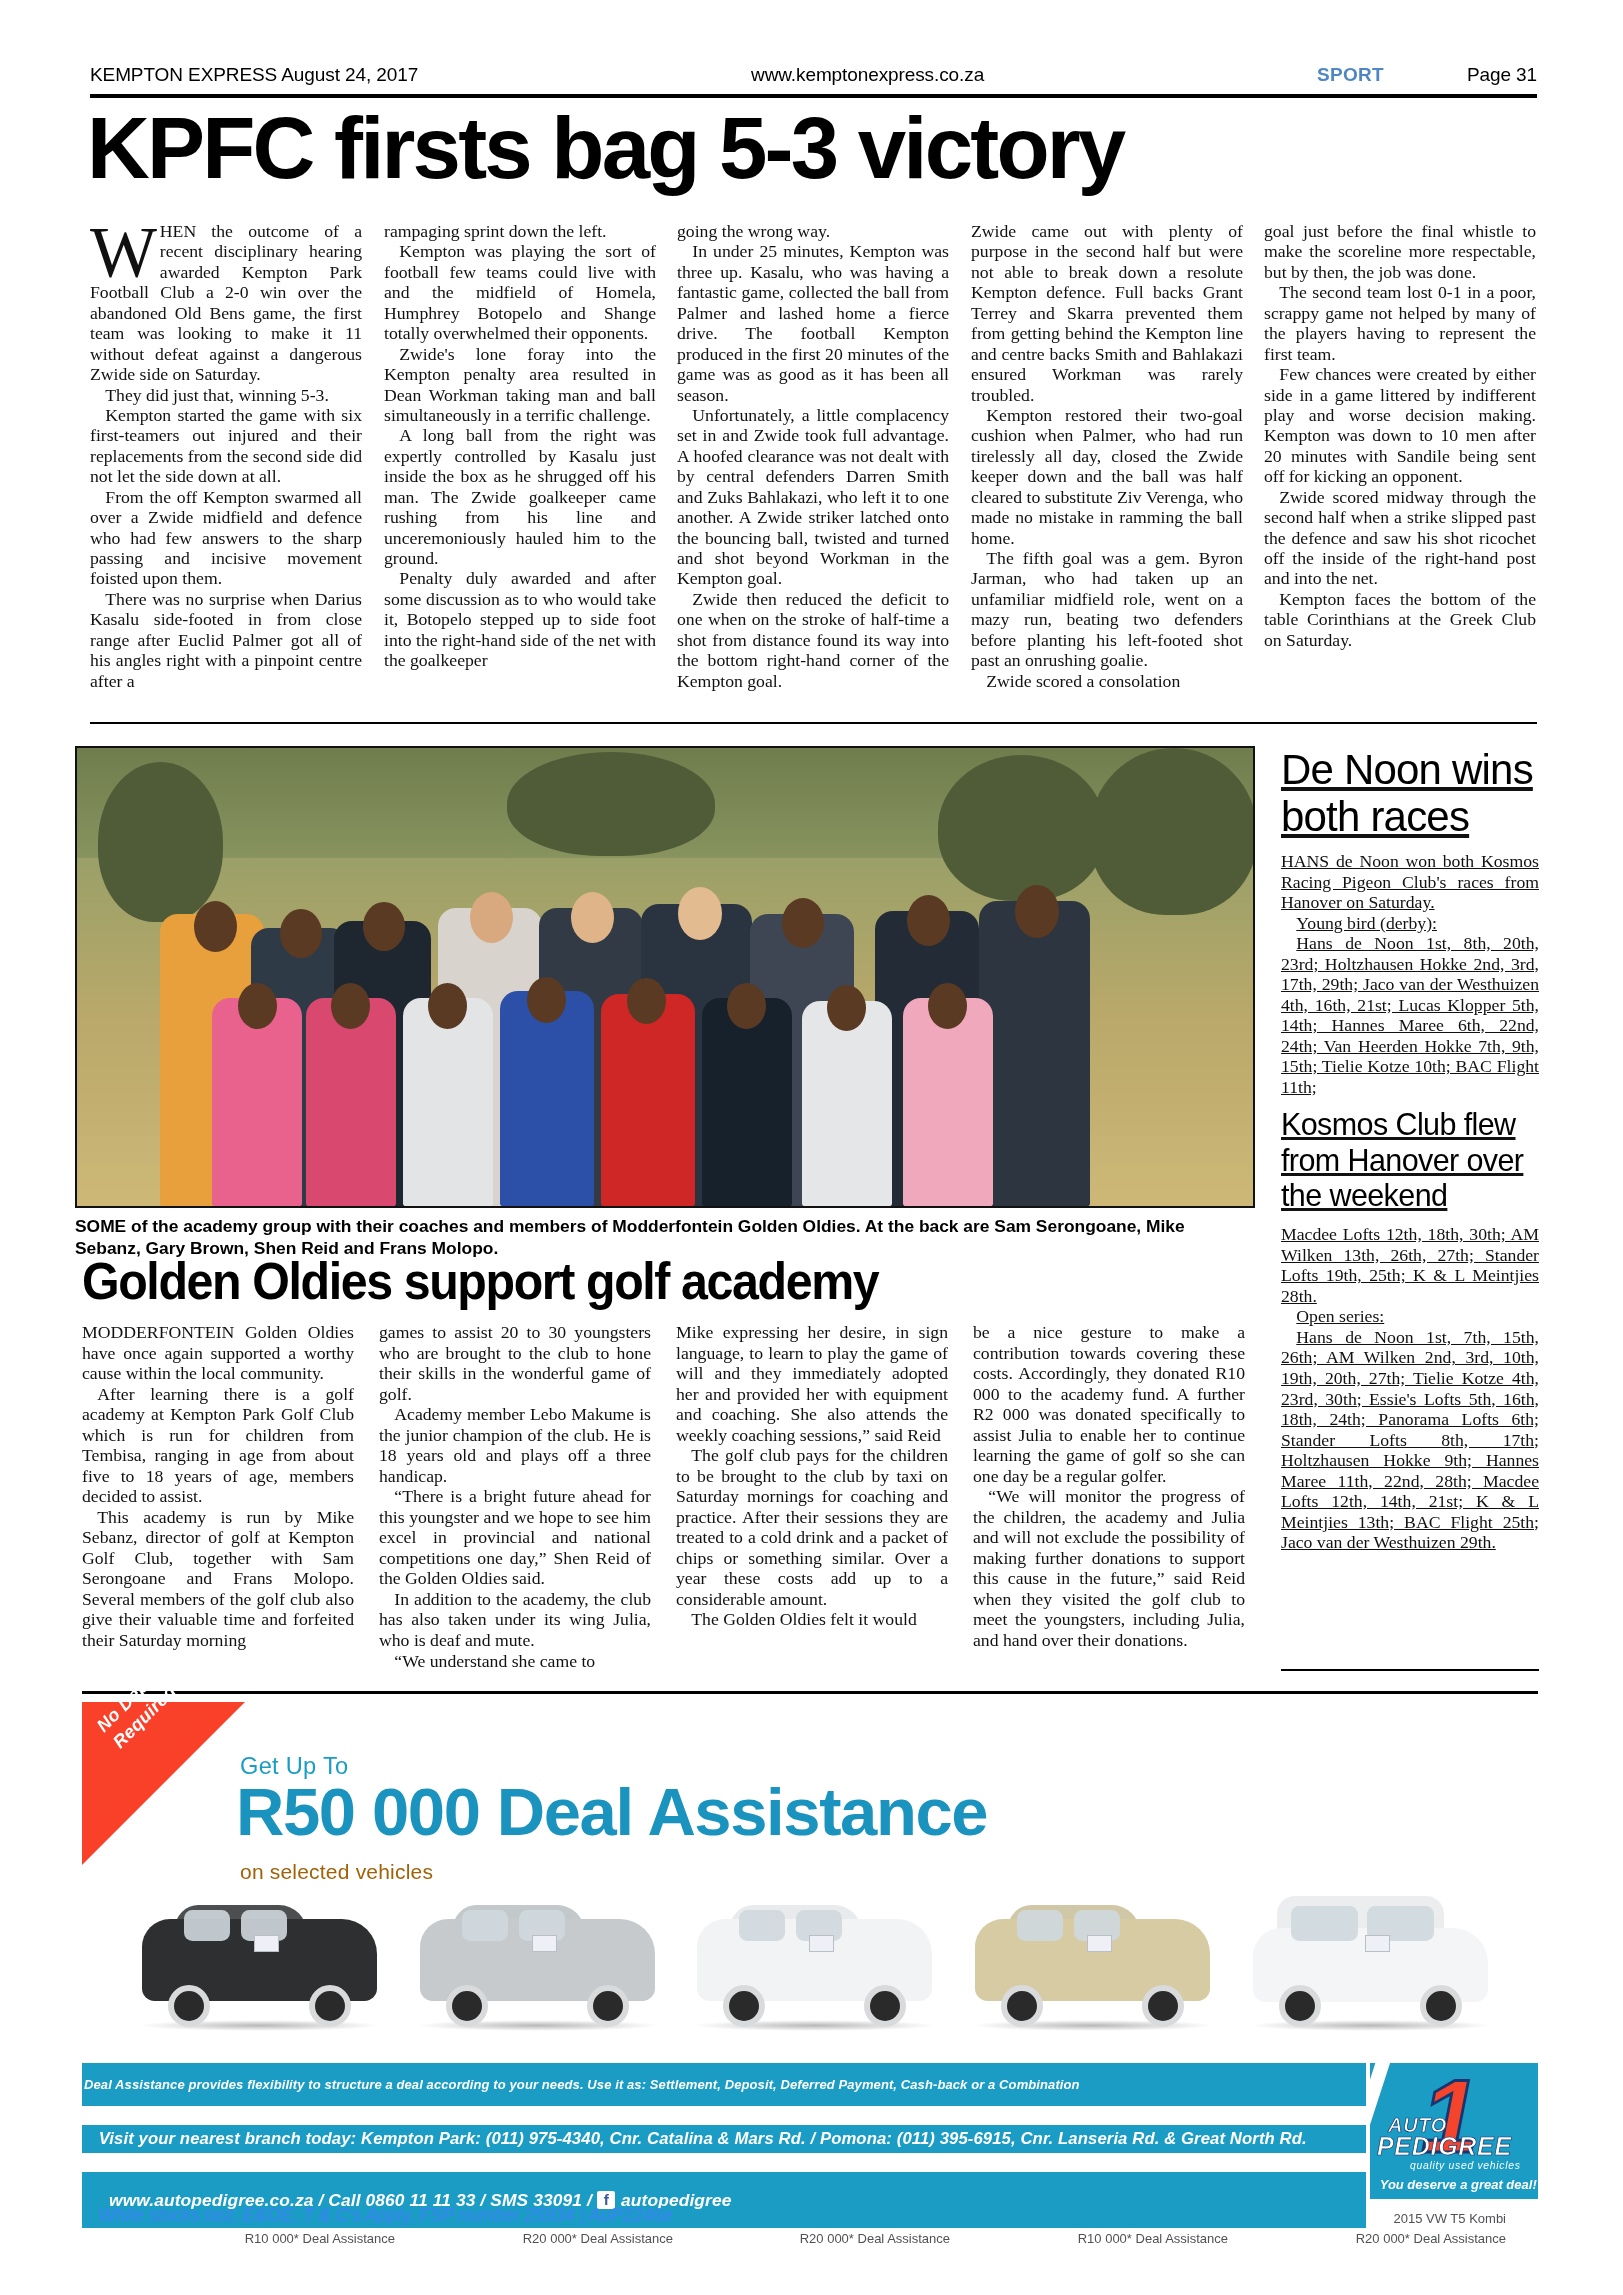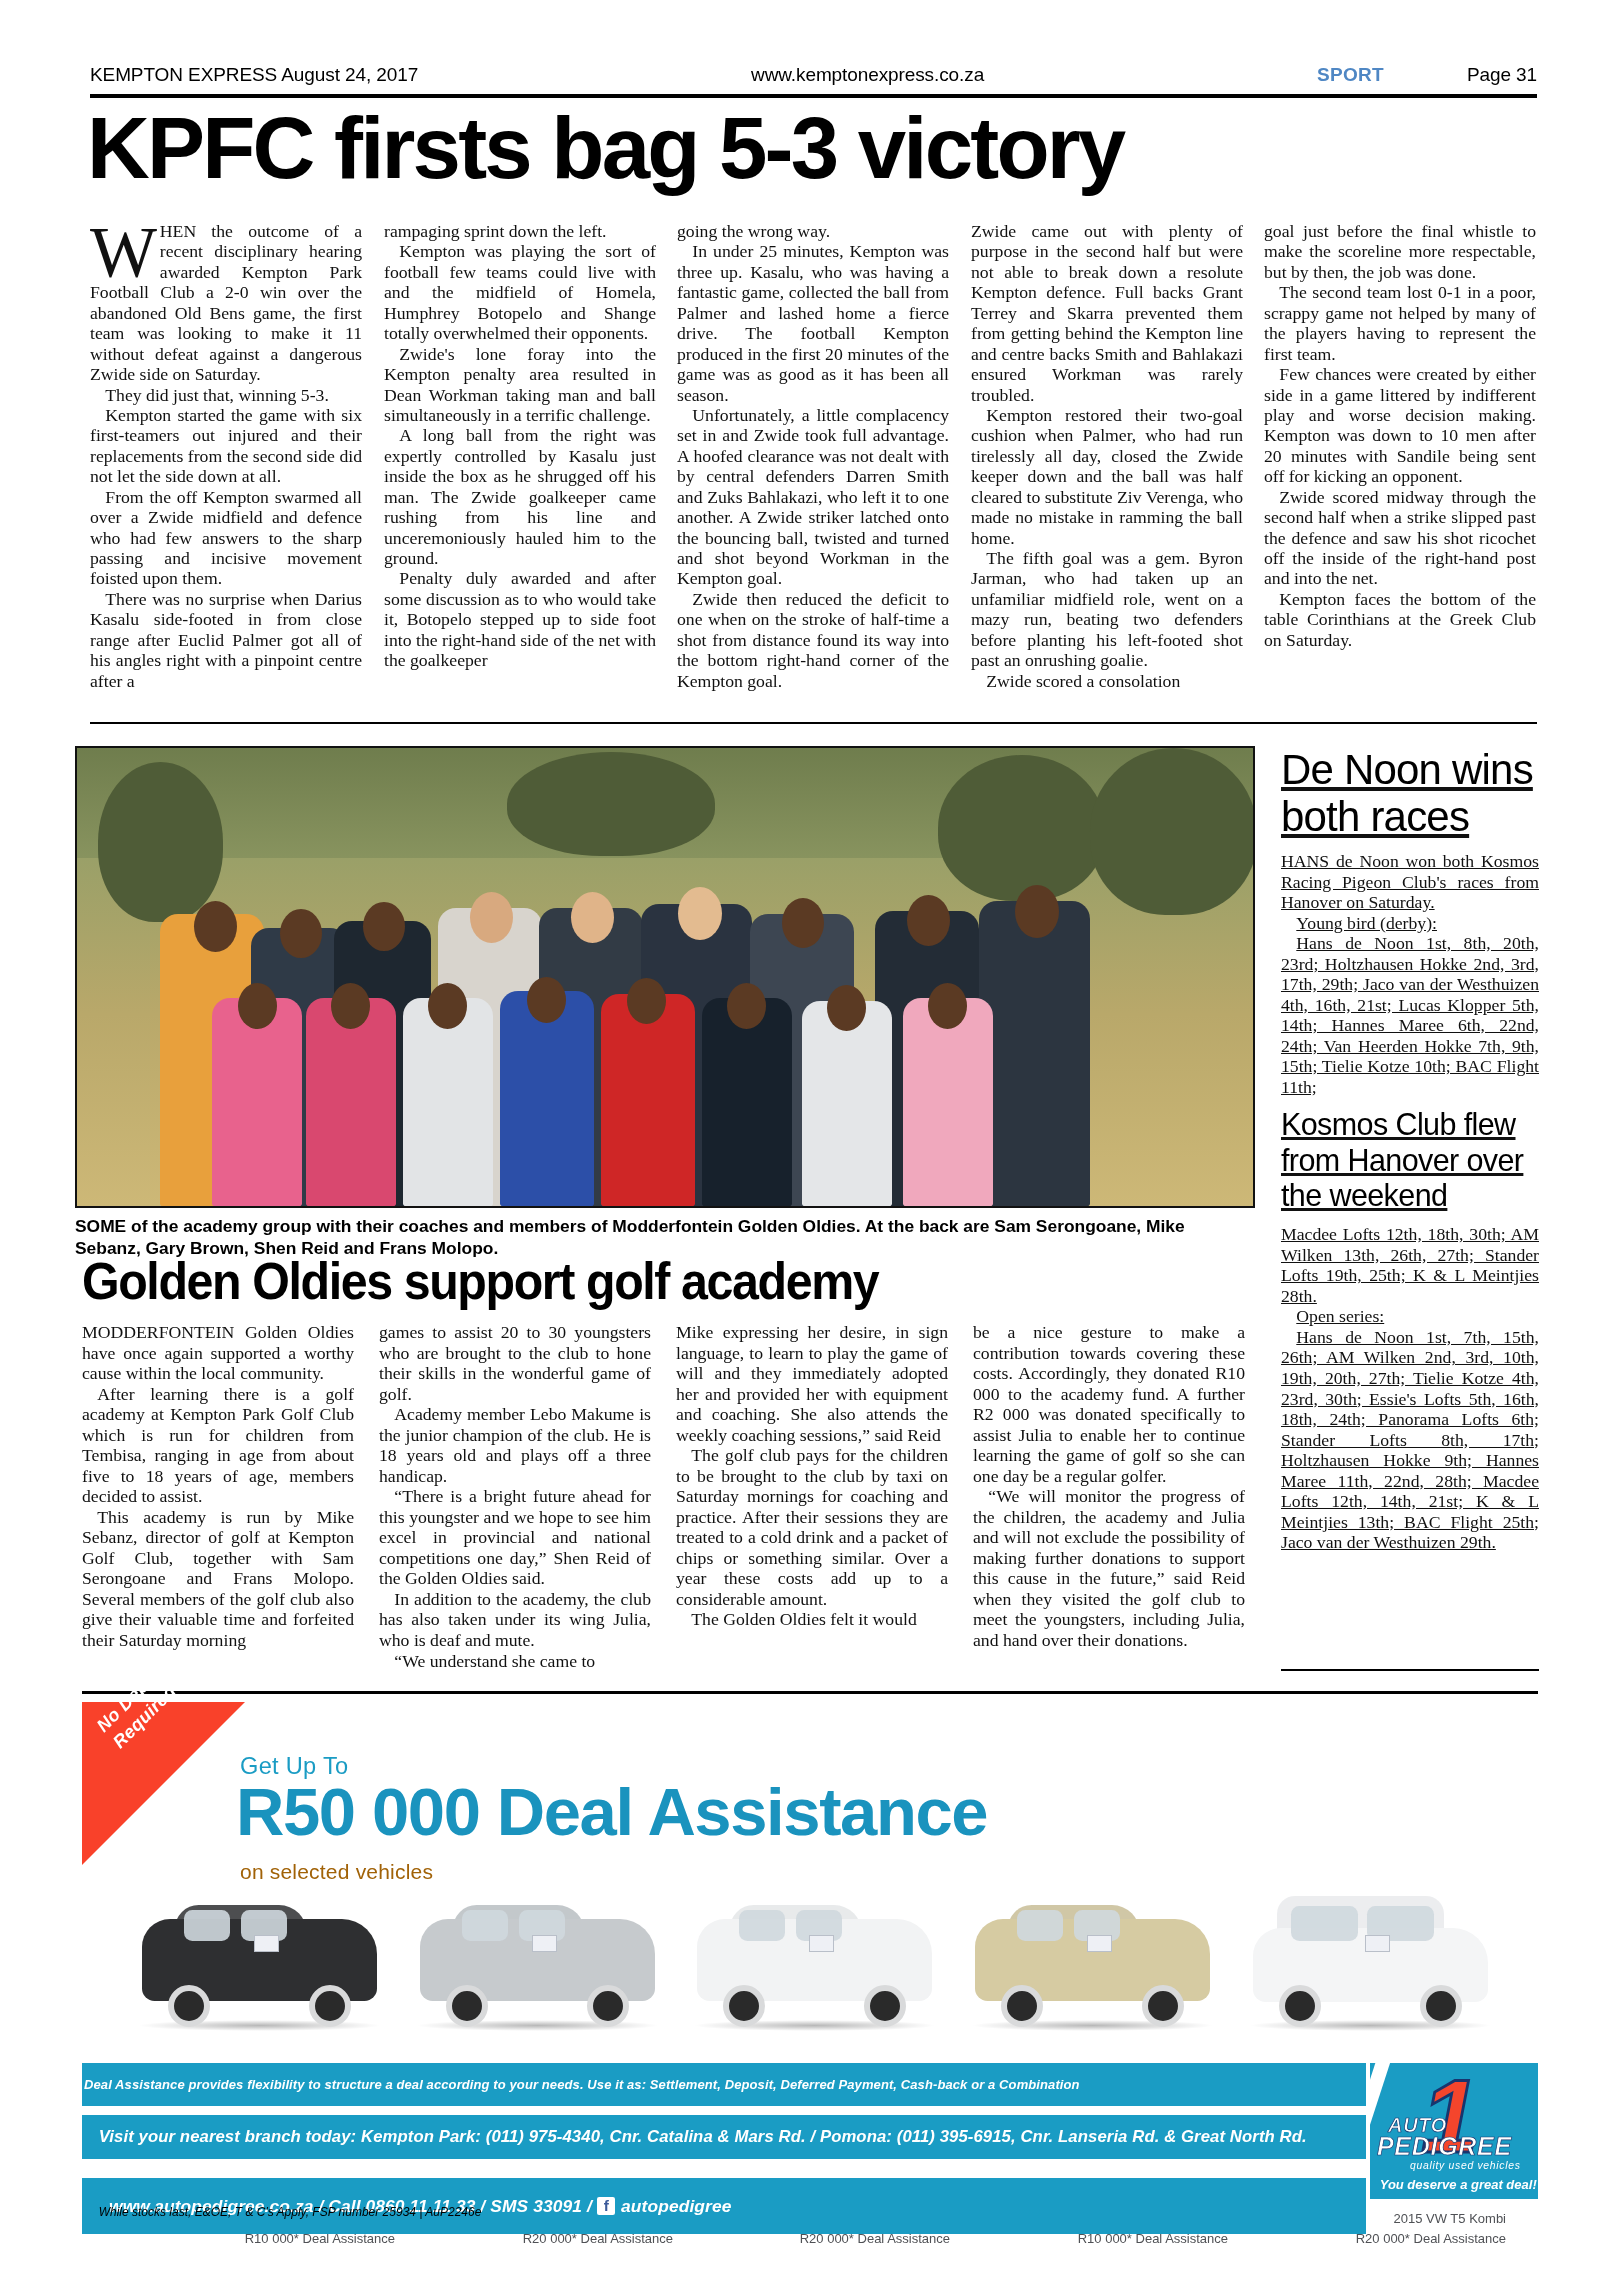--- a/index.html
+++ b/index.html
@@ -144,31 +144,31 @@
     position:absolute; top:314px; width:271px; text-align:right;
     font-family:"Liberation Sans", sans-serif; font-size:13px; line-height:1.5; color:#4f5155;
   }
   .ad-bars { position:absolute; left:0; top:361px; width:1284px; }
   .ad-bar {
     background:#1a9cc4; color:#fff;
     font-family:"Liberation Sans", sans-serif; font-style:italic; font-weight:bold;
     letter-spacing:0.1px; display:flex; align-items:center;
   }
   .bar1 { height:43px; font-size:13px; padding-left:2px; }
-  .bar2 { height:44px; font-size:16.7px; padding-left:16.7px; margin-top:9px; }
+  .bar2 { height:28px; font-size:16.7px; padding-left:16.7px; margin-top:19px; }
   .bar3 { height:56px; font-size:17.4px; padding-left:27px; margin-top:19px; }
   .fb-chip {
     display:inline-block; width:18px; height:18px; background:#fff; color:#3b5998;
     font-family:"Liberation Sans", sans-serif; font-weight:bold; font-style:normal;
     font-size:15.3px; line-height:18px; text-align:center; margin:0 5.6px; border-radius:2.1px;
     vertical-align:middle;
   }
   .ad-fine {
     position:absolute; left:16.7px; top:503px;
-    font-family:"Liberation Sans", sans-serif; font-style:italic; font-size:12px; color:#000000;
+    font-family:"Liberation Sans", sans-serif; font-style:italic; font-size:18px; color:#3b82f6;
   }
   .ad-logo-box {
     position:absolute; left:1288px; top:361px; width:168px; height:136px; background:#1a9cc4;
     overflow:hidden;
   }
   .ad-logo-slash { position:absolute; left:-18px; top:-14px; width:14px; height:174px; background:#fff; transform:rotate(18deg); }
   .logo-one {
     position:absolute; left:51px; top:1.4px; font-family:"Liberation Sans", sans-serif;
     font-weight:bold; font-size:104px; font-style:italic; color:#f4452c;
     -webkit-text-stroke:2.8px #17356e; line-height:1;

